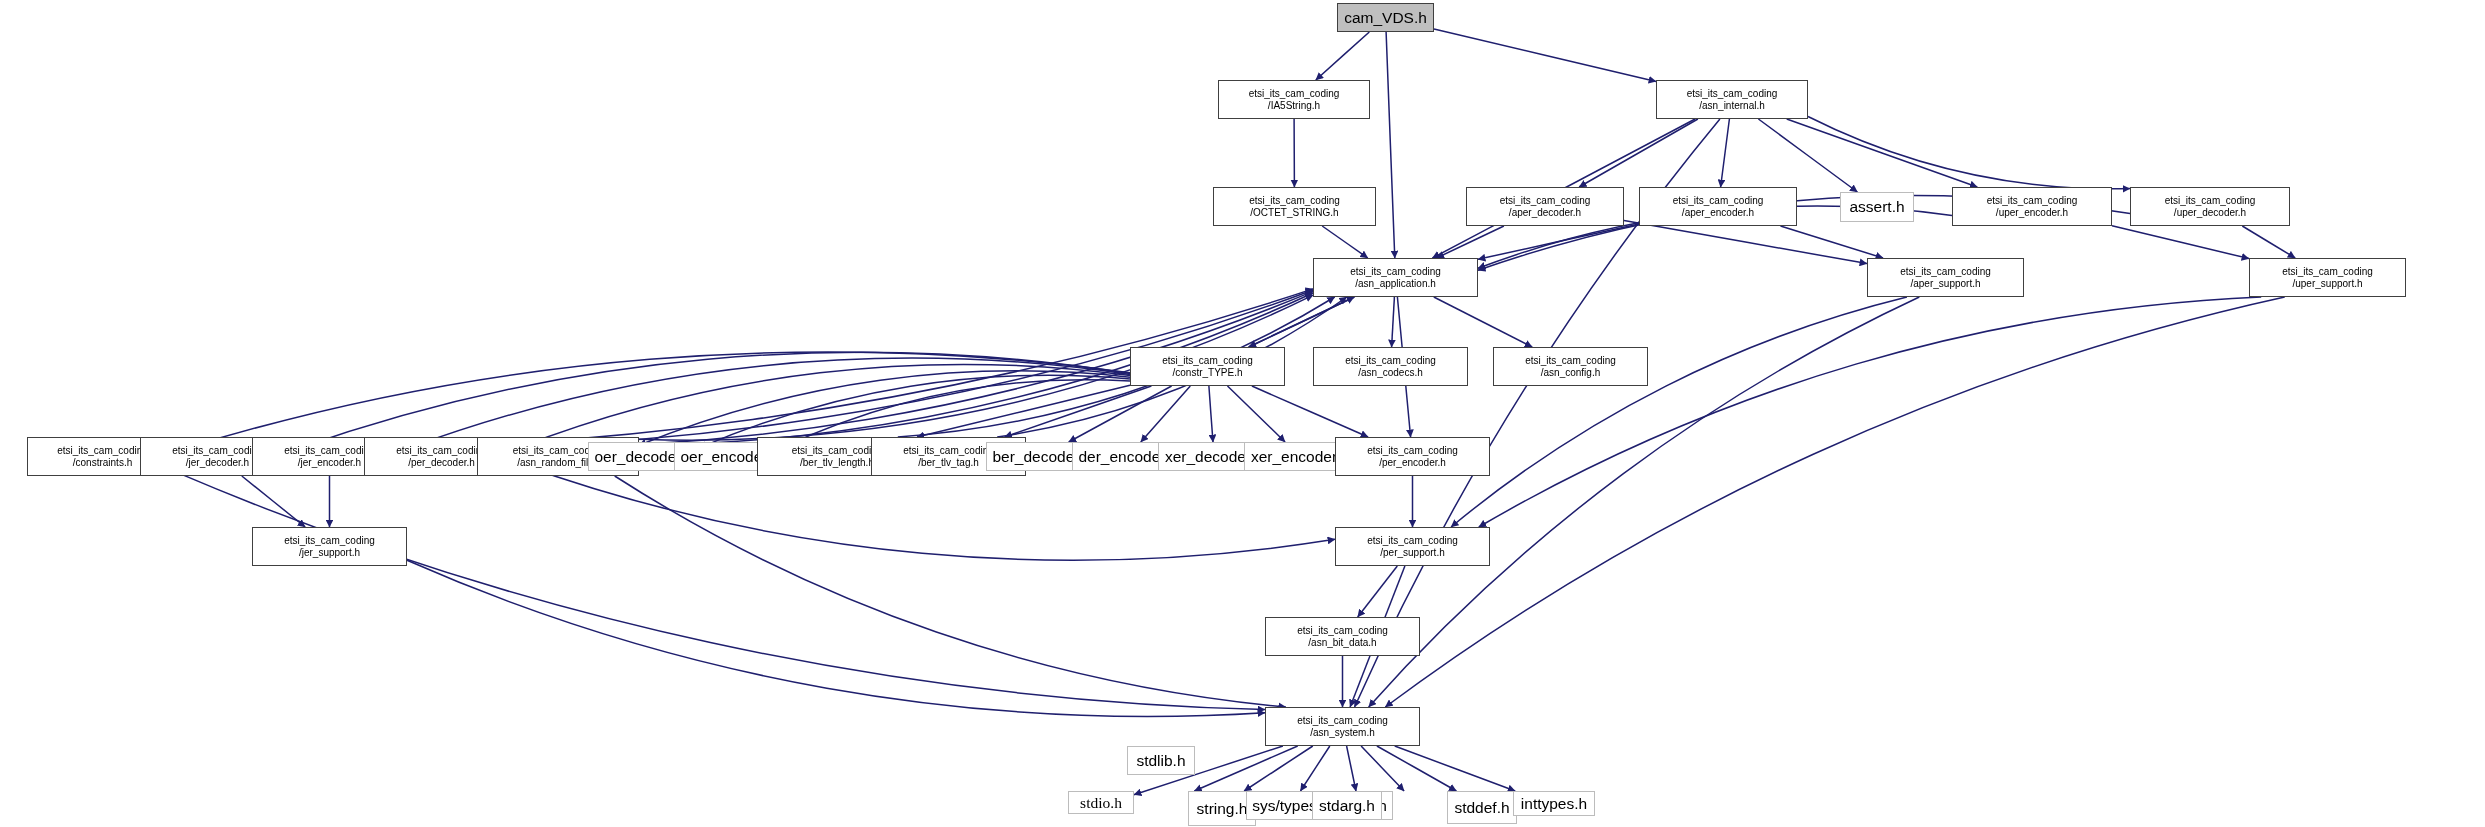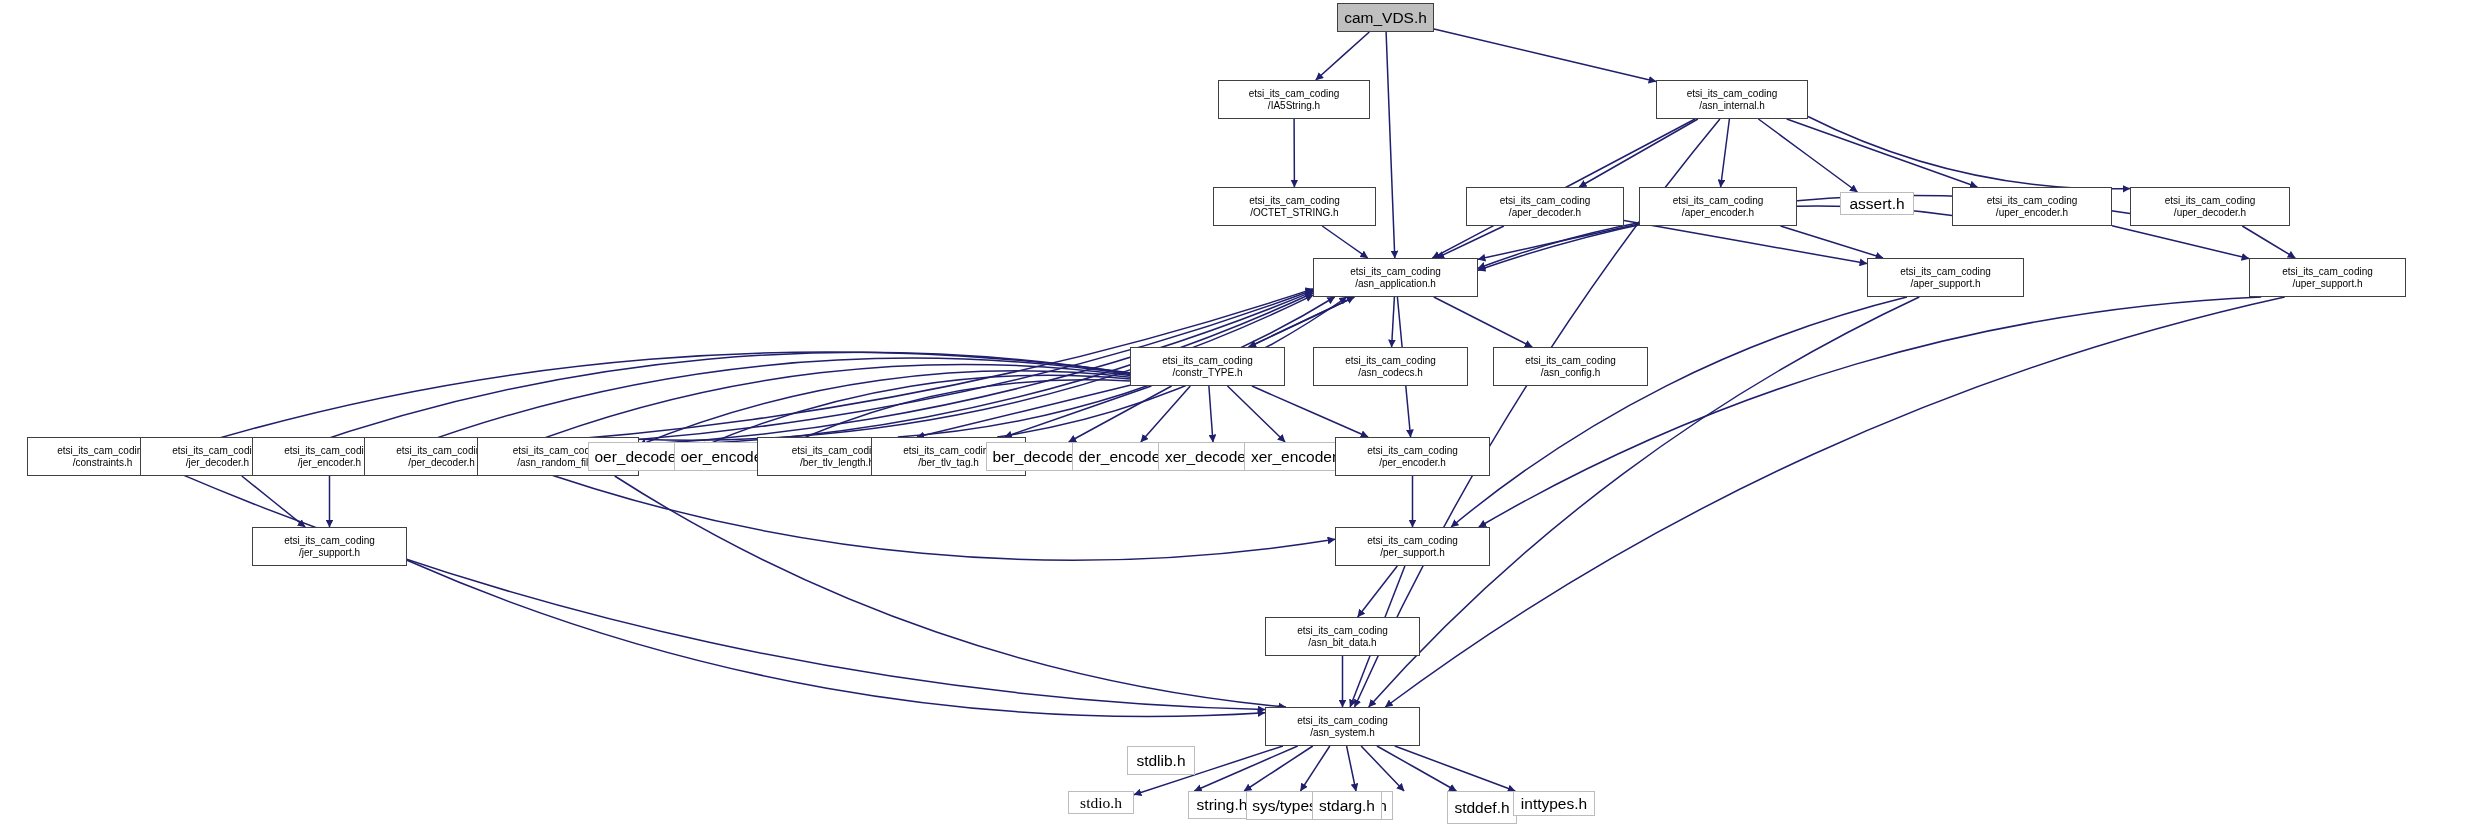--- a/index.html
+++ b/index.html
@@ -138,21 +138,21 @@
         <path d="M 1394.7 746.0 C 1434.5 760.9, 1475.4 776.1, 1515.2 791.0" fill="none" stroke="#1f1f6e" stroke-width="1.5" marker-end="url(#arrow)"></path>
       </g>
   </svg>
   <div id="nodes">
       <div class="node root" style="left: 1337px; top: 3px; width: 97px; height: 29px;"><span class="l1">cam_VDS.h</span></div>
       <div class="node local" style="left: 1218px; top: 80px; width: 152px; height: 39px;"><span class="l1">etsi_its_cam_coding</span><span class="l2">/IA5String.h</span></div>
       <div class="node local" style="left: 1656px; top: 80px; width: 152px; height: 39px;"><span class="l1">etsi_its_cam_coding</span><span class="l2">/asn_internal.h</span></div>
       <div class="node local" style="left: 1213px; top: 187px; width: 163px; height: 39px;"><span class="l1">etsi_its_cam_coding</span><span class="l2">/OCTET_STRING.h</span></div>
       <div class="node local" style="left: 1466px; top: 187px; width: 158px; height: 39px;"><span class="l1">etsi_its_cam_coding</span><span class="l2">/aper_decoder.h</span></div>
       <div class="node local" style="left: 1639px; top: 187px; width: 158px; height: 39px;"><span class="l1">etsi_its_cam_coding</span><span class="l2">/aper_encoder.h</span></div>
-      <div class="node system" style="left: 1840px; top: 192px; width: 74px; height: 23px;"><span class="l1">assert.h</span></div>
+      <div class="node system" style="left: 1840px; top: 192px; width: 74px; height: 30px;"><span class="l1">assert.h</span></div>
       <div class="node local" style="left: 1952px; top: 187px; width: 160px; height: 39px;"><span class="l1">etsi_its_cam_coding</span><span class="l2">/uper_encoder.h</span></div>
       <div class="node local" style="left: 2130px; top: 187px; width: 160px; height: 39px;"><span class="l1">etsi_its_cam_coding</span><span class="l2">/uper_decoder.h</span></div>
       <div class="node local" style="left: 1313px; top: 258px; width: 165px; height: 39px;"><span class="l1">etsi_its_cam_coding</span><span class="l2">/asn_application.h</span></div>
       <div class="node local" style="left: 1867px; top: 258px; width: 157px; height: 39px;"><span class="l1">etsi_its_cam_coding</span><span class="l2">/aper_support.h</span></div>
       <div class="node local" style="left: 2249px; top: 258px; width: 157px; height: 39px;"><span class="l1">etsi_its_cam_coding</span><span class="l2">/uper_support.h</span></div>
       <div class="node local" style="left: 1130px; top: 347px; width: 155px; height: 39px;"><span class="l1">etsi_its_cam_coding</span><span class="l2">/constr_TYPE.h</span></div>
       <div class="node local" style="left: 1313px; top: 347px; width: 155px; height: 39px;"><span class="l1">etsi_its_cam_coding</span><span class="l2">/asn_codecs.h</span></div>
       <div class="node local" style="left: 1493px; top: 347px; width: 155px; height: 39px;"><span class="l1">etsi_its_cam_coding</span><span class="l2">/asn_config.h</span></div>
       <div class="node local" style="left: 27px; top: 437px; width: 151px; height: 39px;"><span class="l1">etsi_its_cam_coding</span><span class="l2">/constraints.h</span></div>
       <div class="node local" style="left: 140px; top: 437px; width: 155px; height: 39px;"><span class="l1">etsi_its_cam_coding</span><span class="l2">/jer_decoder.h</span></div>
@@ -167,20 +167,20 @@
       <div class="node system" style="left: 1072px; top: 442px; width: 112px; height: 29px;"><span class="l1">der_encoder.h</span></div>
       <div class="node system" style="left: 1158px; top: 442px; width: 112px; height: 29px;"><span class="l1">xer_decoder.h</span></div>
       <div class="node system" style="left: 1244px; top: 442px; width: 112px; height: 29px;"><span class="l1">xer_encoder.h</span></div>
       <div class="node local" style="left: 1335px; top: 437px; width: 155px; height: 39px;"><span class="l1">etsi_its_cam_coding</span><span class="l2">/per_encoder.h</span></div>
       <div class="node local" style="left: 252px; top: 527px; width: 155px; height: 39px;"><span class="l1">etsi_its_cam_coding</span><span class="l2">/jer_support.h</span></div>
       <div class="node local" style="left: 1335px; top: 527px; width: 155px; height: 39px;"><span class="l1">etsi_its_cam_coding</span><span class="l2">/per_support.h</span></div>
       <div class="node local" style="left: 1265px; top: 617px; width: 155px; height: 39px;"><span class="l1">etsi_its_cam_coding</span><span class="l2">/asn_bit_data.h</span></div>
       <div class="node local" style="left: 1265px; top: 707px; width: 155px; height: 39px;"><span class="l1">etsi_its_cam_coding</span><span class="l2">/asn_system.h</span></div>
       <div class="node system" style="left: 1068px; top: 791px; width: 66px; height: 23px; font-family: Liberation Serif, serif;"><span class="l1">stdio.h</span></div>
       <div class="node system" style="left: 1127px; top: 746px; width: 68px; height: 29px;"><span class="l1">stdlib.h</span></div>
-      <div class="node system" style="left: 1188px; top: 791px; width: 68px; height: 28px;"><span class="l1">string.h</span></div>
+      <div class="node system" style="left: 1188px; top: 791px; width: 68px; height: 35px;"><span class="l1">string.h</span></div>
       <div class="node system" style="left: 1246px; top: 791px; width: 90px; height: 29px;"><span class="l1">sys/types.h</span></div>
       <div class="node system" style="left: 1325px; top: 791px; width: 68px; height: 29px;"><span class="l1">stdarg.h</span></div>
       <div class="node system" style="left: 1312px; top: 791px; width: 70px; height: 29px;"><span class="l1">stdarg.h</span></div>
       <div class="node system" style="left: 1447px; top: 791px; width: 70px; height: 33px;"><span class="l1">stddef.h</span></div>
       <div class="node system" style="left: 1513px; top: 791px; width: 82px; height: 25px;"><span class="l1">inttypes.h</span></div>
     </div>
 </div>
 
 </body></html>

